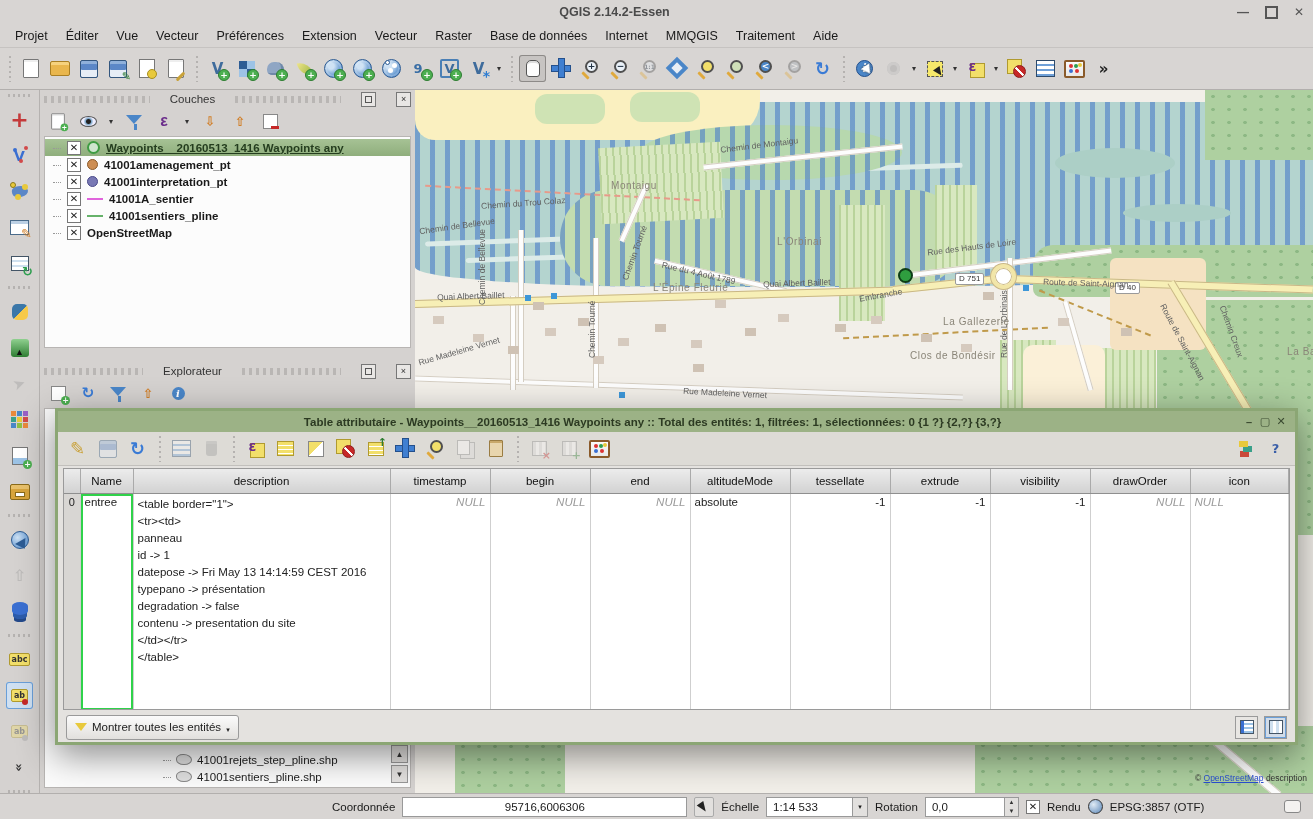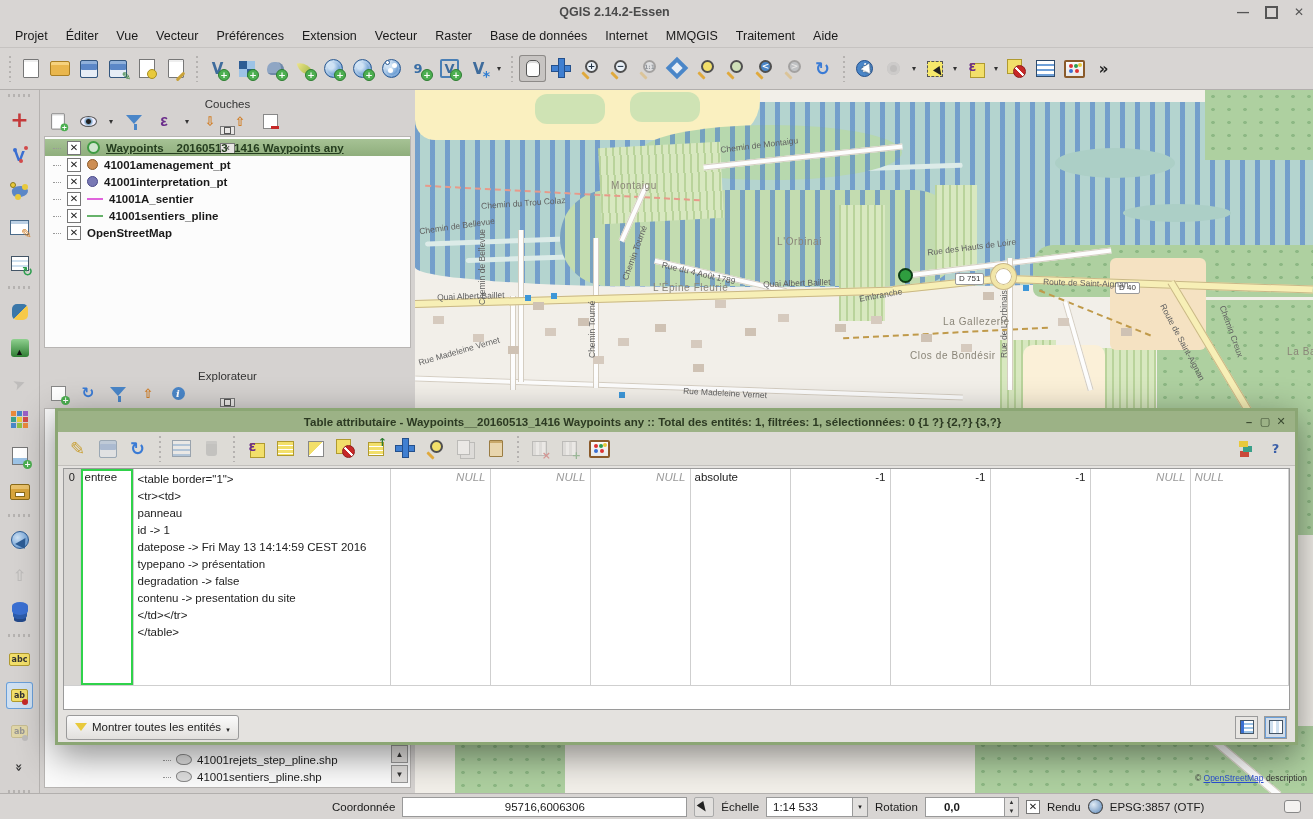--- a/index.html
+++ b/index.html
@@ -118,21 +118,21 @@
   .i-db::before{content:"";width:16px;height:13px;background:#3a6fd1;border-radius:50%/30%;box-shadow:0 5px 0 -1px #2d5cab,0 9px 0 -2px #24498a;margin-top:-6px;}
   .i-abc::before{content:"abc";background:#f2df6a;border:1px solid #b09a2f;border-radius:2px;padding:1px 2px;font:bold 8px "DejaVu Sans",sans-serif;color:#333;}
   .i-abpin::before{content:"ab";background:#f2df6a;border:1px solid #b09a2f;border-radius:2px;padding:1px 2px;font:bold 8px "DejaVu Sans",sans-serif;color:#333;}
   .i-abpin::after{content:"";position:absolute;width:6px;height:6px;border-radius:50%;background:#c62828;right:5px;bottom:4px;}
   .i-abpin.graypin::after{background:#9a9a9a;}
   .i-abpin.sel{box-shadow:inset 0 0 0 1px #6a9fd8;background:#cfe0f2;}
   .i-chev::before{content:"»";transform:rotate(90deg);display:block;color:#333;font:bold 13px "DejaVu Sans",sans-serif;}
 
   
   #panels{position:absolute;left:40px;top:90px;width:375px;height:703px;background:#d5d2d0;}
-  .panel-title{height:18px;display:flex;align-items:center;gap:8px;padding:0 4px;flex-direction:column;}
+  .panel-title{height:18px;display:flex;align-items:center;gap:20px;padding:0 4px;}
   .pt-dots{flex:1;height:7px;background:repeating-linear-gradient(90deg,#b9b6b4 0 3px,transparent 3px 7px);}
   .pt-label{font-size:11.5px;color:#333;}
   .pt-btn{width:13px;height:13px;border:1px solid #777;background:#e8e6e4;display:flex;align-items:center;justify-content:center;font-size:9px;color:#333;line-height:1;}
   .pt-btn .insq{width:5px;height:5px;border:1px solid #555;}
   .panel-toolbar{height:26px;display:flex;align-items:center;gap:6px;padding:0 6px;}
   .ptb{width:24px;height:24px;display:flex;align-items:center;justify-content:center;position:relative;}
   .ptb.plus::after{content:"+";position:absolute;right:0;bottom:0;width:9px;height:9px;border-radius:50%;background:#4caf50;color:#fff;font:bold 8px/9px "DejaVu Sans",sans-serif;text-align:center;}
   #layerlist{margin:2px 4px;background:#fcfcfc;border:1px solid #b8b5b3;height:208px;padding-top:2px;overflow:hidden;}
   .lrow{height:17px;display:flex;align-items:center;gap:6px;padding-left:8px;font-size:11.5px;font-weight:bold;color:#1a1a1a;}
   .lrow.sel{background:linear-gradient(#a6c295,#8fae7c);}
@@ -193,21 +193,21 @@
 
   
   #statusbar{position:absolute;left:0;top:793px;width:1313px;height:26px;background:#d8d5d3;border-top:1px solid #b2afad;display:flex;align-items:center;font-size:11.5px;color:#1a1a1a;gap:7px;box-sizing:border-box;z-index:30;}
   #statusbar .inp{height:18px;background:#fff;border:1px solid #999;display:flex;align-items:center;justify-content:center;font-size:11.5px;}
   .sb-btn{width:18px;height:18px;border:1px solid #aaa;border-radius:2px;background:#e2e0de;display:flex;align-items:center;justify-content:center;}
   .ptr::before{content:"";border:4px solid transparent;border-top:10px solid #222;transform:rotate(-35deg);margin-top:4px;}
   .combo{height:18px;background:#fff;border:1px solid #999;display:flex;align-items:center;}
   .combo .val{padding:0 6px;flex:1;}
   .combo .dd{width:14px;height:100%;border-left:1px solid #999;background:#e2e0de;font-size:7px;display:flex;align-items:center;justify-content:center;}
   .spin{height:18px;background:#fff;border:1px solid #999;display:flex;align-items:center;}
-  .spin .val{padding:0 18px;flex:1;font-weight:bold;}
+  .spin .val{padding:0 6px;flex:1;}
   .spin .arr{width:13px;height:100%;display:flex;flex-direction:column;border-left:1px solid #999;}
   .spin .arr span{flex:1;font-size:6px;display:flex;align-items:center;justify-content:center;background:#e2e0de;color:#333;}
   .globe-sm{width:13px;height:13px;border-radius:50%;border:1px solid #333;background:radial-gradient(circle at 35% 35%,#dfeaf4,#5a86b8);}
   .bubble{width:15px;height:11px;border:1px solid #888;border-radius:3px;background:#f4f2f0;}
 </style>
 </head>
 <body>
 
 <div id="app">
 
@@ -533,20 +533,34 @@
             <col style="width:100px">
             <col style="width:100px">
             <col style="width:100px">
             <col style="width:100px">
             <col style="width:100px">
             <col style="width:100px">
             <col style="width:100px">
             <col>
         </colgroup>
         <tbody>
+            <tr>
+          <th class="rowhdr"></th>
+          <th>Name</th>
+          <th>description</th>
+          <th>timestamp</th>
+          <th>begin</th>
+          <th>end</th>
+          <th>altitudeMode</th>
+          <th>tessellate</th>
+          <th>extrude</th>
+          <th>visibility</th>
+          <th>drawOrder</th>
+          <th>icon</th>
+        </tr>
         <tr>
           <td class="rowhdr">0</td>
           <td class="namecell">entree</td>
           <td class="desc">&lt;table border="1"&gt;
 &lt;tr&gt;&lt;td&gt;
 panneau
 id -&gt; 1
 datepose -&gt; Fri May 13 14:14:59 CEST 2016
 typepano -&gt; présentation
 degradation -&gt; false

